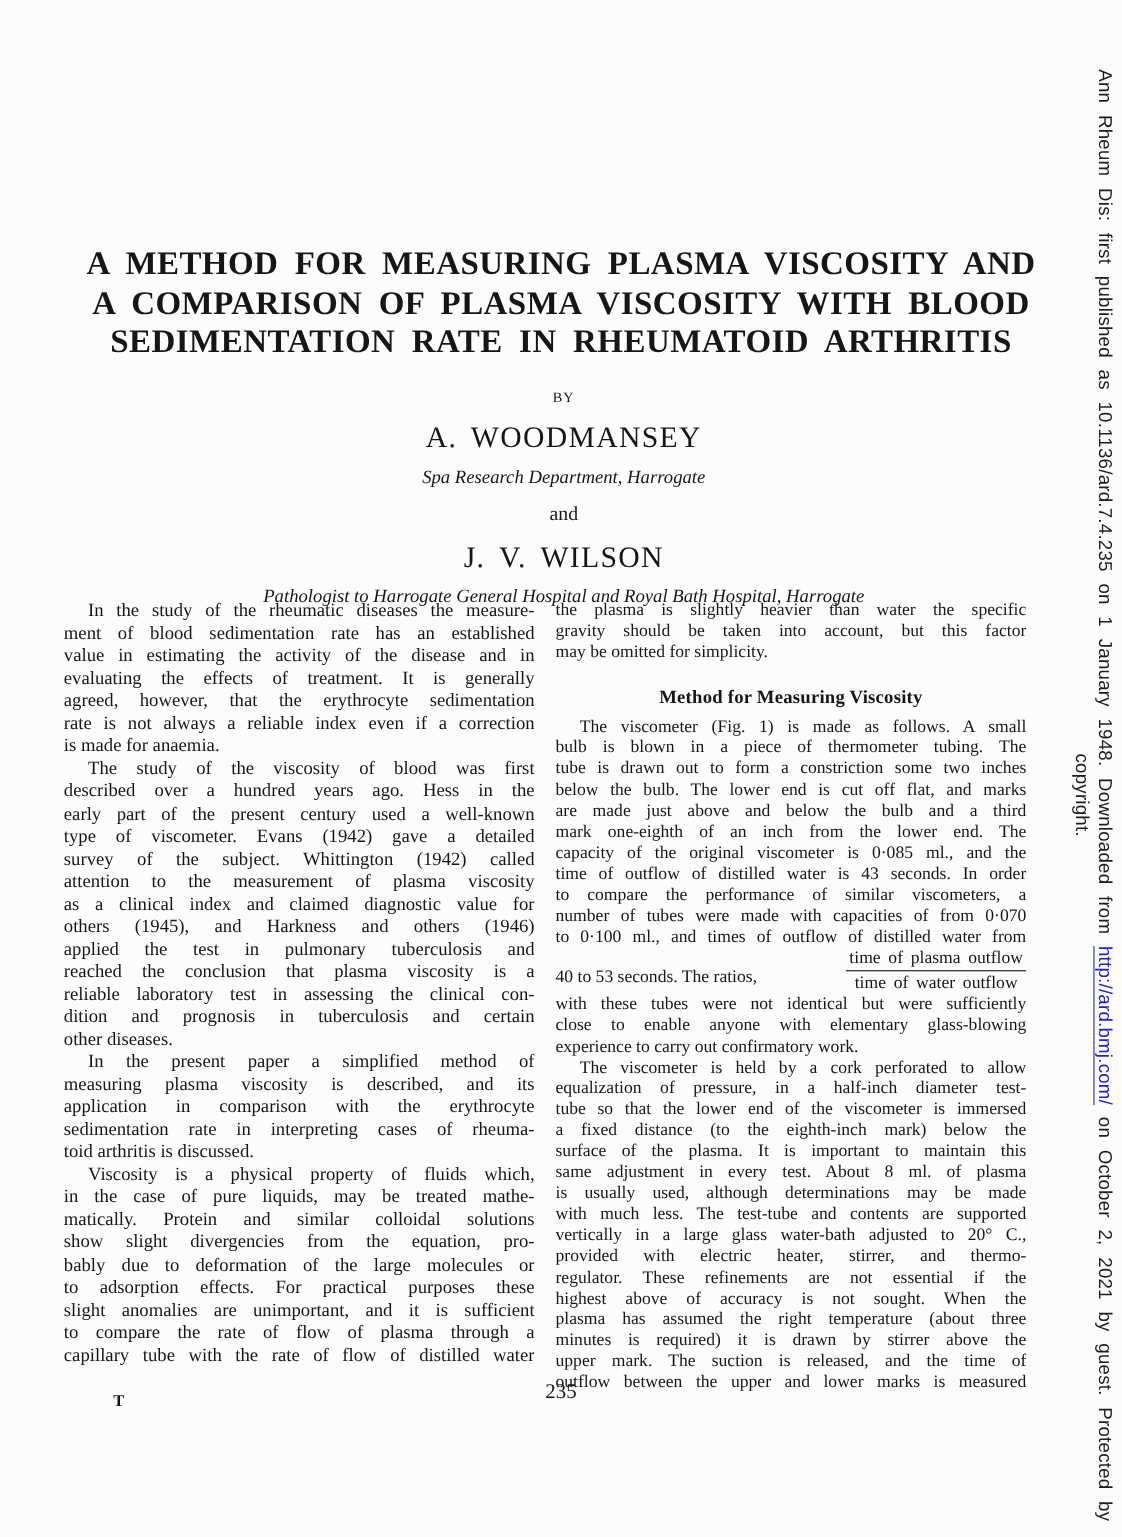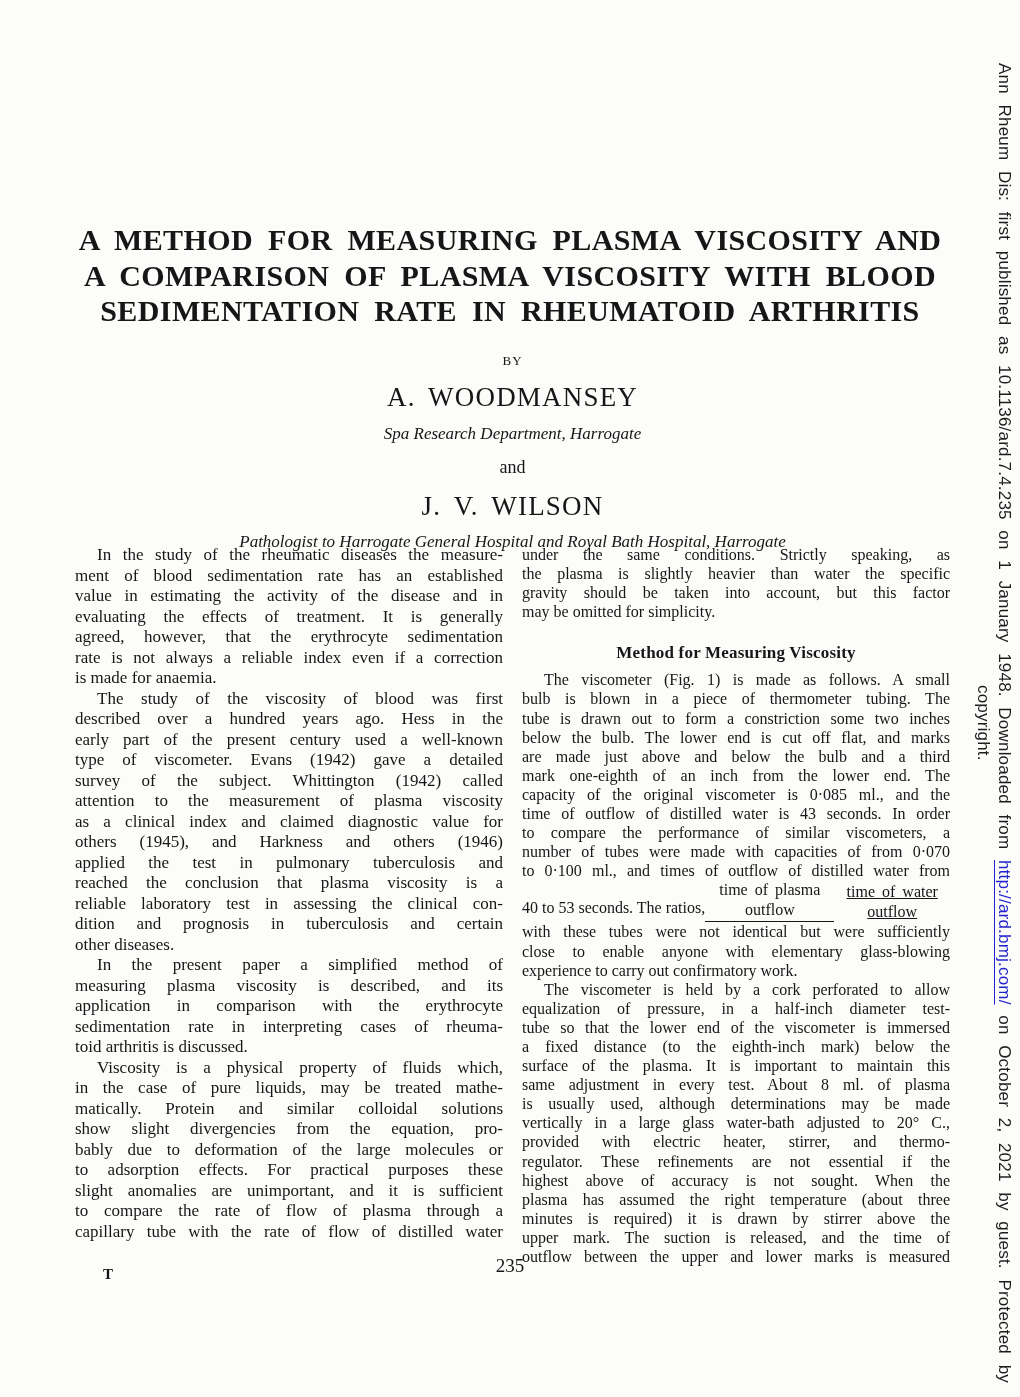--- a/index.html
+++ b/index.html
@@ -27,21 +27,21 @@
     text-align:center;
   }
   .by-label{font-size:13px;letter-spacing:1px;}
   .author{font-size:27px;letter-spacing:1.2px;word-spacing:5px;margin-top:13px;}
   .affil{font-size:17px;font-style:italic;margin-top:11px;}
   .and-word{font-size:18px;margin-top:13px;}
   .author2{margin-top:13px;}
   .affil2{margin-top:10px;}
   
   .columns{
-    position:absolute;top:545px;left:75px;width:875px;
+    position:absolute;top:545px;left:58px;width:875px;
     display:flex;gap:19px;
   }
   .col{width:428px;}
   .col-left{font-size:17px;line-height:20.5px;}
   .col-right{font-size:16px;line-height:19.1px;}
   .tline{
     text-align:justify;text-align-last:justify;
     overflow:hidden;white-space:nowrap;
   }
   .tline.lastline{text-align-last:left;}
@@ -50,25 +50,25 @@
     font-size:17px;font-weight:bold;text-align:center;
     margin:21px 0 7px 0;line-height:21px;letter-spacing:0.2px;
   }
   
   .frac-row{
     display:flex;align-items:center;justify-content:space-between;
     height:42px;
   }
   .frac-before{white-space:nowrap;margin-top:12px;}
   .frac{
-    display:inline-flex;flex-direction:row;align-items:center;
+    display:inline-flex;flex-direction:column;align-items:center;
     text-align:center;word-spacing:3px;line-height:20px;
   }
   .frac-num{border-bottom:1.6px solid #161616;padding:0 3px 1px 3px;}
-  .frac-den{padding-top:1px;text-decoration:underline;}
+  .frac-den{padding-top:1px;}
   
   .sig-mark{
     position:absolute;left:103px;top:1266px;
     font-size:15px;font-weight:bold;
   }
   .page-number{
     position:absolute;left:430px;top:1255px;width:160px;
     text-align:center;font-size:19px;
   }
   
@@ -134,21 +134,20 @@
       <div class="tline">show slight divergencies from the equation, pro-</div>
       <div class="tline">bably due to deformation of the large molecules or</div>
       <div class="tline">to adsorption effects. For practical purposes these</div>
       <div class="tline">slight anomalies are unimportant, and it is sufficient</div>
       <div class="tline">to compare the rate of flow of plasma through a</div>
       <div class="tline">capillary tube with the rate of flow of distilled water</div>
     </div>
 
   <div class="col col-right">
     <div>
-        <div class="tline">under the same conditions. Strictly speaking, as</div>
         <div class="tline">the plasma is slightly heavier than water the specific</div>
         <div class="tline">gravity should be taken into account, but this factor</div>
         <div class="tline lastline">may be omitted for simplicity.</div>
       </div>
     <div class="section-heading">Method for Measuring Viscosity</div>
     <div>
         <div class="tline indent">The viscometer (Fig. 1) is made as follows. A small</div>
         <div class="tline">bulb is blown in a piece of thermometer tubing. The</div>
         <div class="tline">tube is drawn out to form a constriction some two inches</div>
         <div class="tline">below the bulb. The lower end is cut off flat, and marks</div>
@@ -173,20 +172,21 @@
         <div class="tline lastline">experience to carry out confirmatory work.</div>
       </div>
     <div>
         <div class="tline indent">The viscometer is held by a cork perforated to allow</div>
         <div class="tline">equalization of pressure, in a half-inch diameter test-</div>
         <div class="tline">tube so that the lower end of the viscometer is immersed</div>
         <div class="tline">a fixed distance (to the eighth-inch mark) below the</div>
         <div class="tline">surface of the plasma. It is important to maintain this</div>
         <div class="tline">same adjustment in every test. About 8 ml. of plasma</div>
         <div class="tline">is usually used, although determinations may be made</div>
+        <div class="tline">with much less. The test-tube and contents are supported</div>
         <div class="tline">vertically in a large glass water-bath adjusted to 20° C.,</div>
         <div class="tline">provided with electric heater, stirrer, and thermo-</div>
         <div class="tline">regulator. These refinements are not essential if the</div>
         <div class="tline">highest above of accuracy is not sought. When the</div>
         <div class="tline">plasma has assumed the right temperature (about three</div>
         <div class="tline">minutes is required) it is drawn by stirrer above the</div>
         <div class="tline">upper mark. The suction is released, and the time of</div>
         <div class="tline">outflow between the upper and lower marks is measured</div>
       </div>
   </div>

